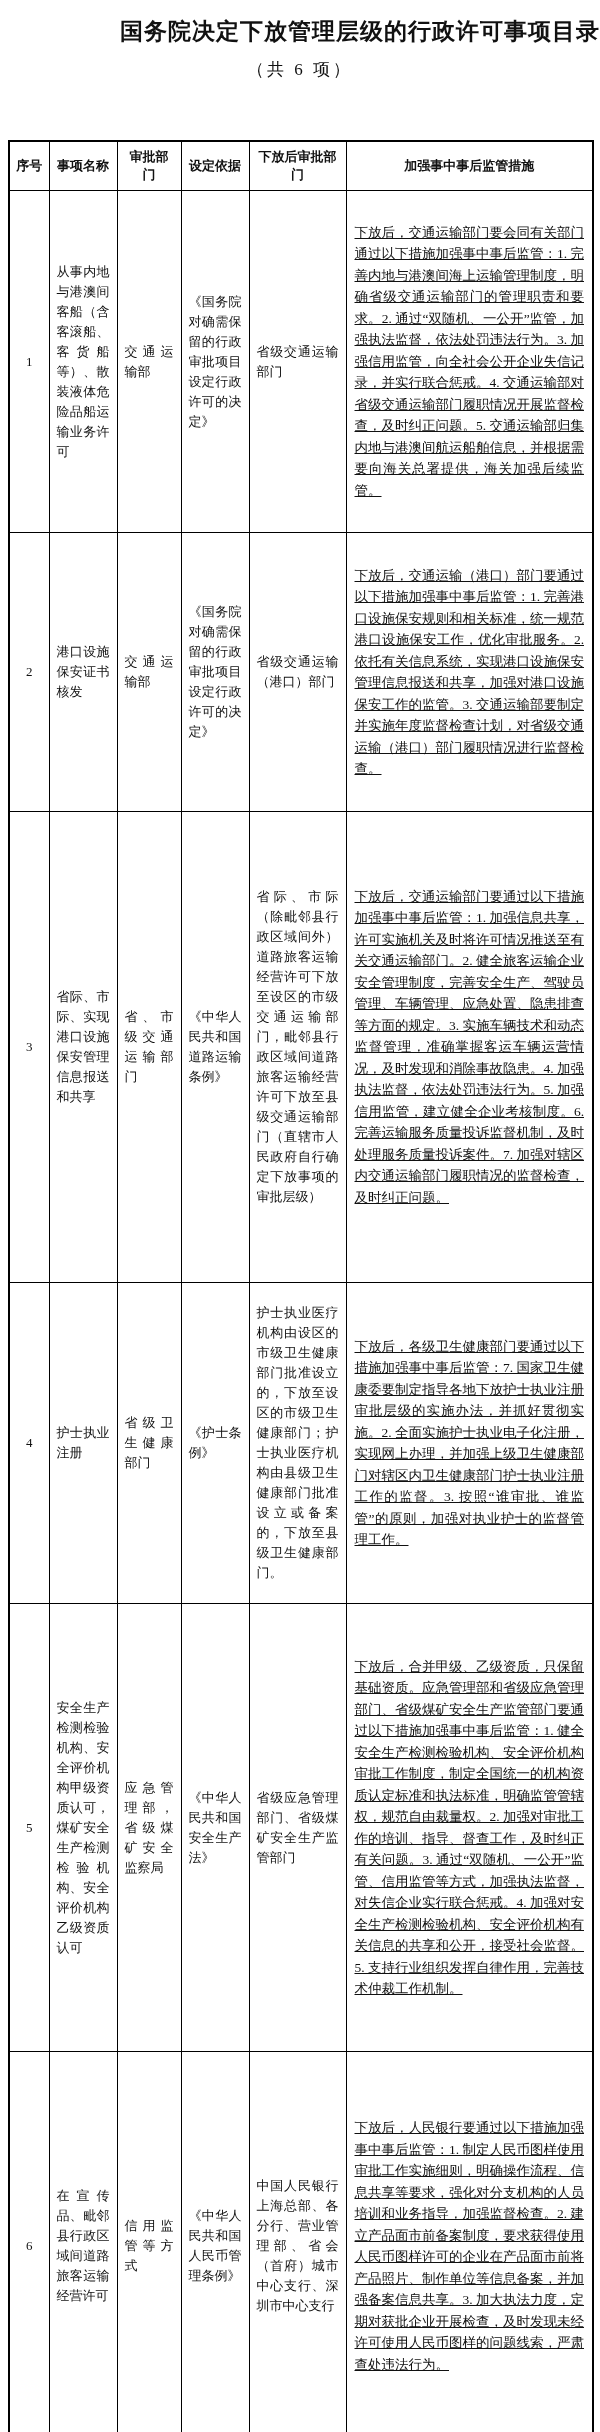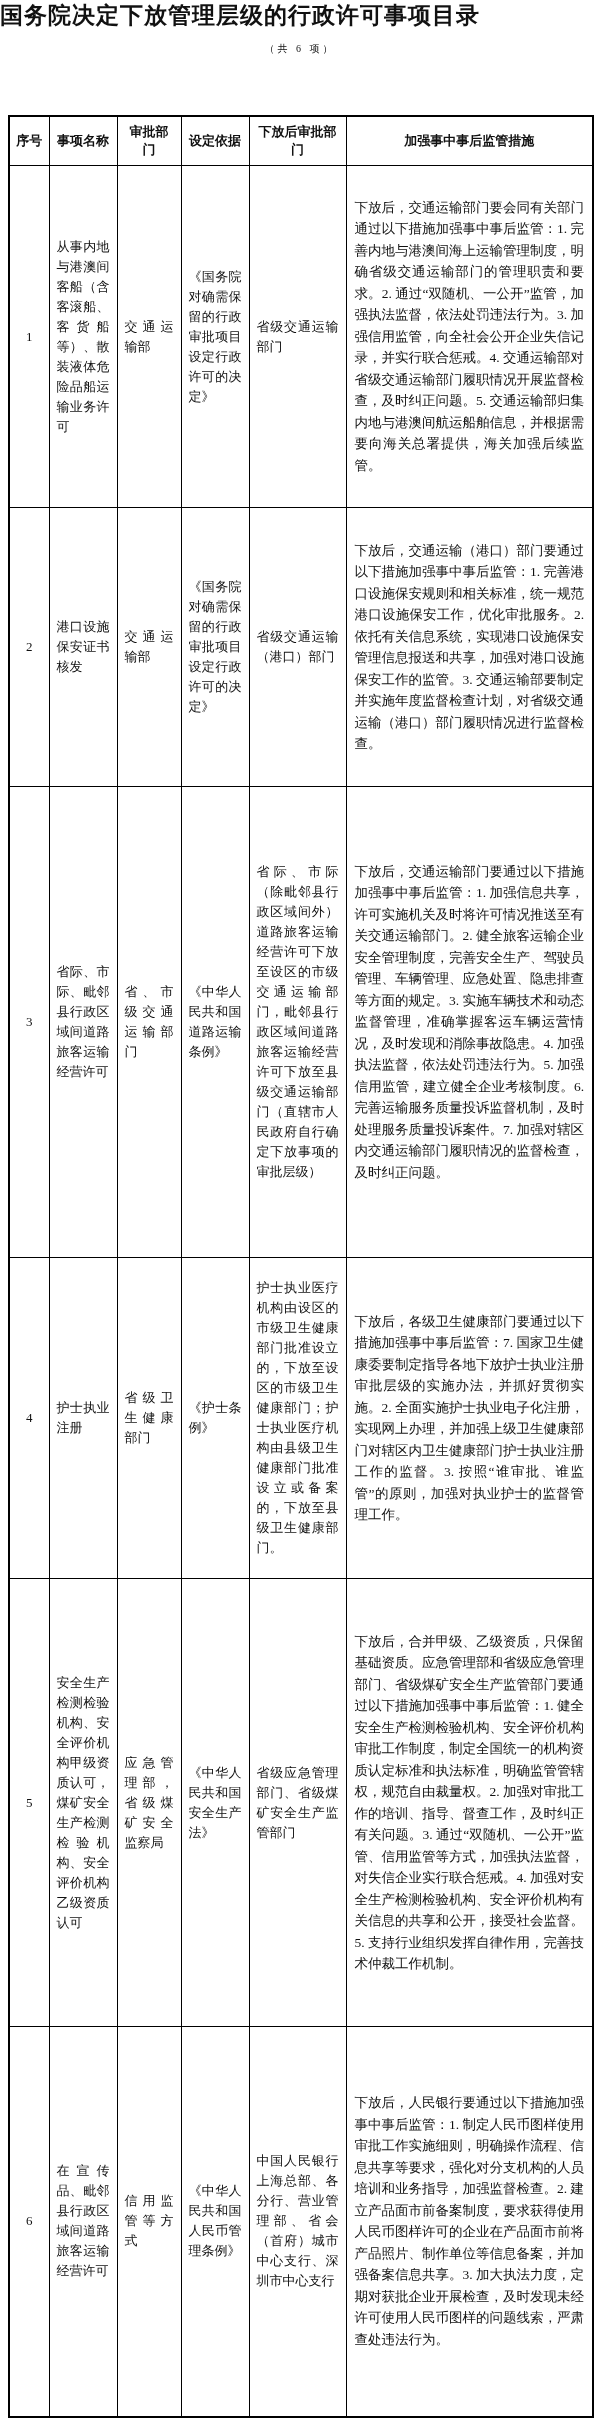--- a/index.html
+++ b/index.html
@@ -2,29 +2,30 @@
 <html><head>
 <meta charset="utf-8">
 <style>
   html,body{margin:0;padding:0;background:#ffffff;}
   body{
     width:600px;height:2432px;overflow:hidden;
     font-family:"Liberation Serif","DejaVu Serif",serif;
     color:#111;
   }
   .doc-title{
-    text-align:left;
+    padding-top:16px;
+    text-align:right;
     font-size:23px;
     font-weight:bold;
     letter-spacing:1px;
   }
   .doc-subtitle{
     margin-top:11px;
     text-align:center;
-    font-size:10px;
+    font-size:17px;
     letter-spacing:3px;
   }
   table.catalog{
     margin:59px 0 0 8px;
     width:584px;
     border-collapse:collapse;
     table-layout:fixed;
     border:2px solid #000;
   }
   .catalog th,.catalog td{
@@ -63,20 +64,21 @@
     text-justify:inter-ideograph;
     word-break:break-all;
   }
   td.c-measures{
     font-size:13.5px;
     line-height:21.5px;
     text-align:justify;
     text-justify:inter-ideograph;
     word-break:break-all;
     padding:6px 8px;
+    text-decoration:underline;
   }
 </style>
 </head>
 <body>
 
 <div class="doc-title">国务院决定下放管理层级的行政许可事项目录</div>
 <div class="doc-subtitle">（共 6 项）</div>
 
 <table class="catalog">
   <colgroup>
@@ -109,21 +111,21 @@
     <tr class="r2">
       <td class="c-no">2</td>
       <td class="c-name">港口设施保安证书核发</td>
       <td class="c-dept">交通运输部</td>
       <td class="c-basis">《国务院对确需保留的行政审批项目设定行政许可的决定》</td>
       <td class="c-after">省级交通运输（港口）部门</td>
       <td class="c-measures">下放后，交通运输（港口）部门要通过以下措施加强事中事后监管：1. 完善港口设施保安规则和相关标准，统一规范港口设施保安工作，优化审批服务。2. 依托有关信息系统，实现港口设施保安管理信息报送和共享，加强对港口设施保安工作的监管。3. 交通运输部要制定并实施年度监督检查计划，对省级交通运输（港口）部门履职情况进行监督检查。</td>
     </tr>
     <tr class="r3">
       <td class="c-no">3</td>
-      <td class="c-name">省际、市际、毗邻县行政区域间道路旅客运输经营许可</td>
+      <td class="c-name">省际、市际、实现港口设施保安管理信息报送和共享</td>
       <td class="c-dept">省、市级交通运输部门</td>
       <td class="c-basis">《中华人民共和国道路运输条例》</td>
       <td class="c-after">省际、市际（除毗邻县行政区域间外）道路旅客运输经营许可下放至设区的市级交通运输部门，毗邻县行政区域间道路旅客运输经营许可下放至县级交通运输部门（直辖市人民政府自行确定下放事项的审批层级）</td>
       <td class="c-measures">下放后，交通运输部门要通过以下措施加强事中事后监管：1. 加强信息共享，许可实施机关及时将许可情况推送至有关交通运输部门。2. 健全旅客运输企业安全管理制度，完善安全生产、驾驶员管理、车辆管理、应急处置、隐患排查等方面的规定。3. 实施车辆技术和动态监督管理，准确掌握客运车辆运营情况，及时发现和消除事故隐患。4. 加强执法监督，依法处罚违法行为。5. 加强信用监管，建立健全企业考核制度。6. 完善运输服务质量投诉监督机制，及时处理服务质量投诉案件。7. 加强对辖区内交通运输部门履职情况的监督检查，及时纠正问题。</td>
     </tr>
     <tr class="r4">
       <td class="c-no">4</td>
       <td class="c-name">护士执业注册</td>
       <td class="c-dept">省级卫生健康部门</td>
       <td class="c-basis">《护士条例》</td>

